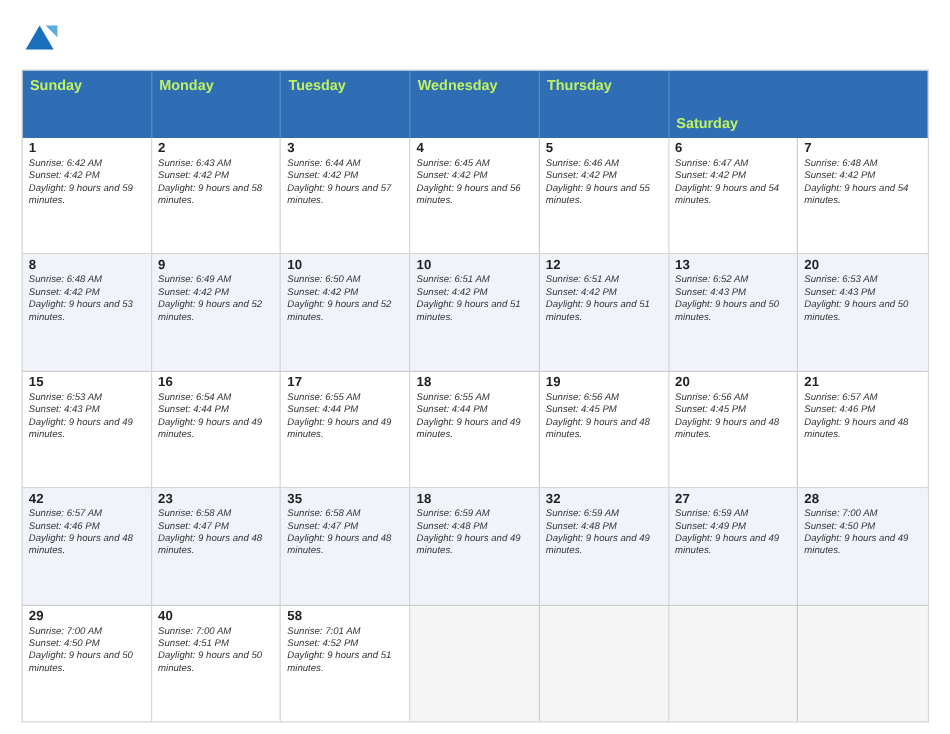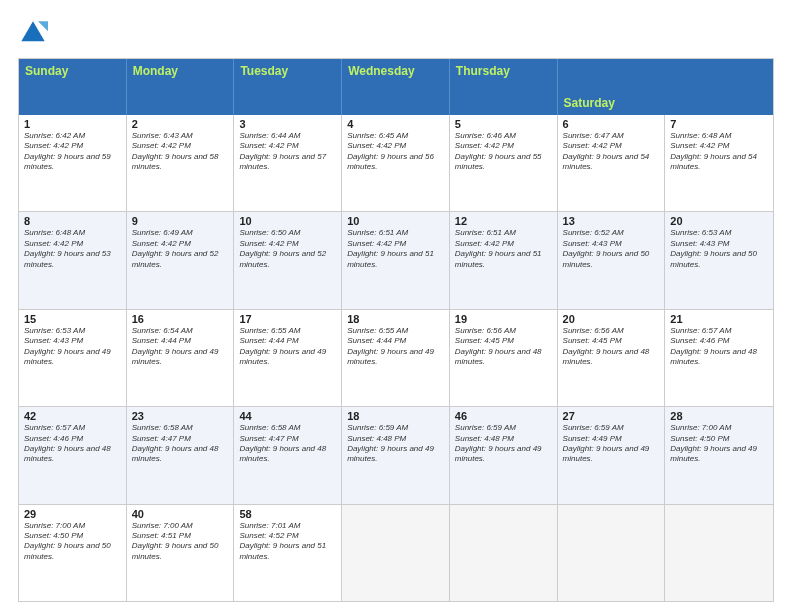--- a/index.html
+++ b/index.html
@@ -239,29 +239,29 @@
         <div class="cal-row alt-row">
           <div class="cal-cell">
             <span class="day-num">42</span>
             <div class="cell-text">Sunrise: 6:57 AM<br>Sunset: 4:46 PM<br>Daylight: 9 hours and 48 minutes.</div>
           </div>
           <div class="cal-cell">
             <span class="day-num">23</span>
             <div class="cell-text">Sunrise: 6:58 AM<br>Sunset: 4:47 PM<br>Daylight: 9 hours and 48 minutes.</div>
           </div>
           <div class="cal-cell">
-            <span class="day-num">44</span>
+            <span class="day-num">35</span>
             <div class="cell-text">Sunrise: 6:58 AM<br>Sunset: 4:47 PM<br>Daylight: 9 hours and 48 minutes.</div>
           </div>
           <div class="cal-cell">
             <span class="day-num">18</span>
             <div class="cell-text">Sunrise: 6:59 AM<br>Sunset: 4:48 PM<br>Daylight: 9 hours and 49 minutes.</div>
           </div>
           <div class="cal-cell">
-            <span class="day-num">46</span>
+            <span class="day-num">32</span>
             <div class="cell-text">Sunrise: 6:59 AM<br>Sunset: 4:48 PM<br>Daylight: 9 hours and 49 minutes.</div>
           </div>
           <div class="cal-cell">
             <span class="day-num">27</span>
             <div class="cell-text">Sunrise: 6:59 AM<br>Sunset: 4:49 PM<br>Daylight: 9 hours and 49 minutes.</div>
           </div>
           <div class="cal-cell">
             <span class="day-num">28</span>
             <div class="cell-text">Sunrise: 7:00 AM<br>Sunset: 4:50 PM<br>Daylight: 9 hours and 49 minutes.</div>
           </div>

